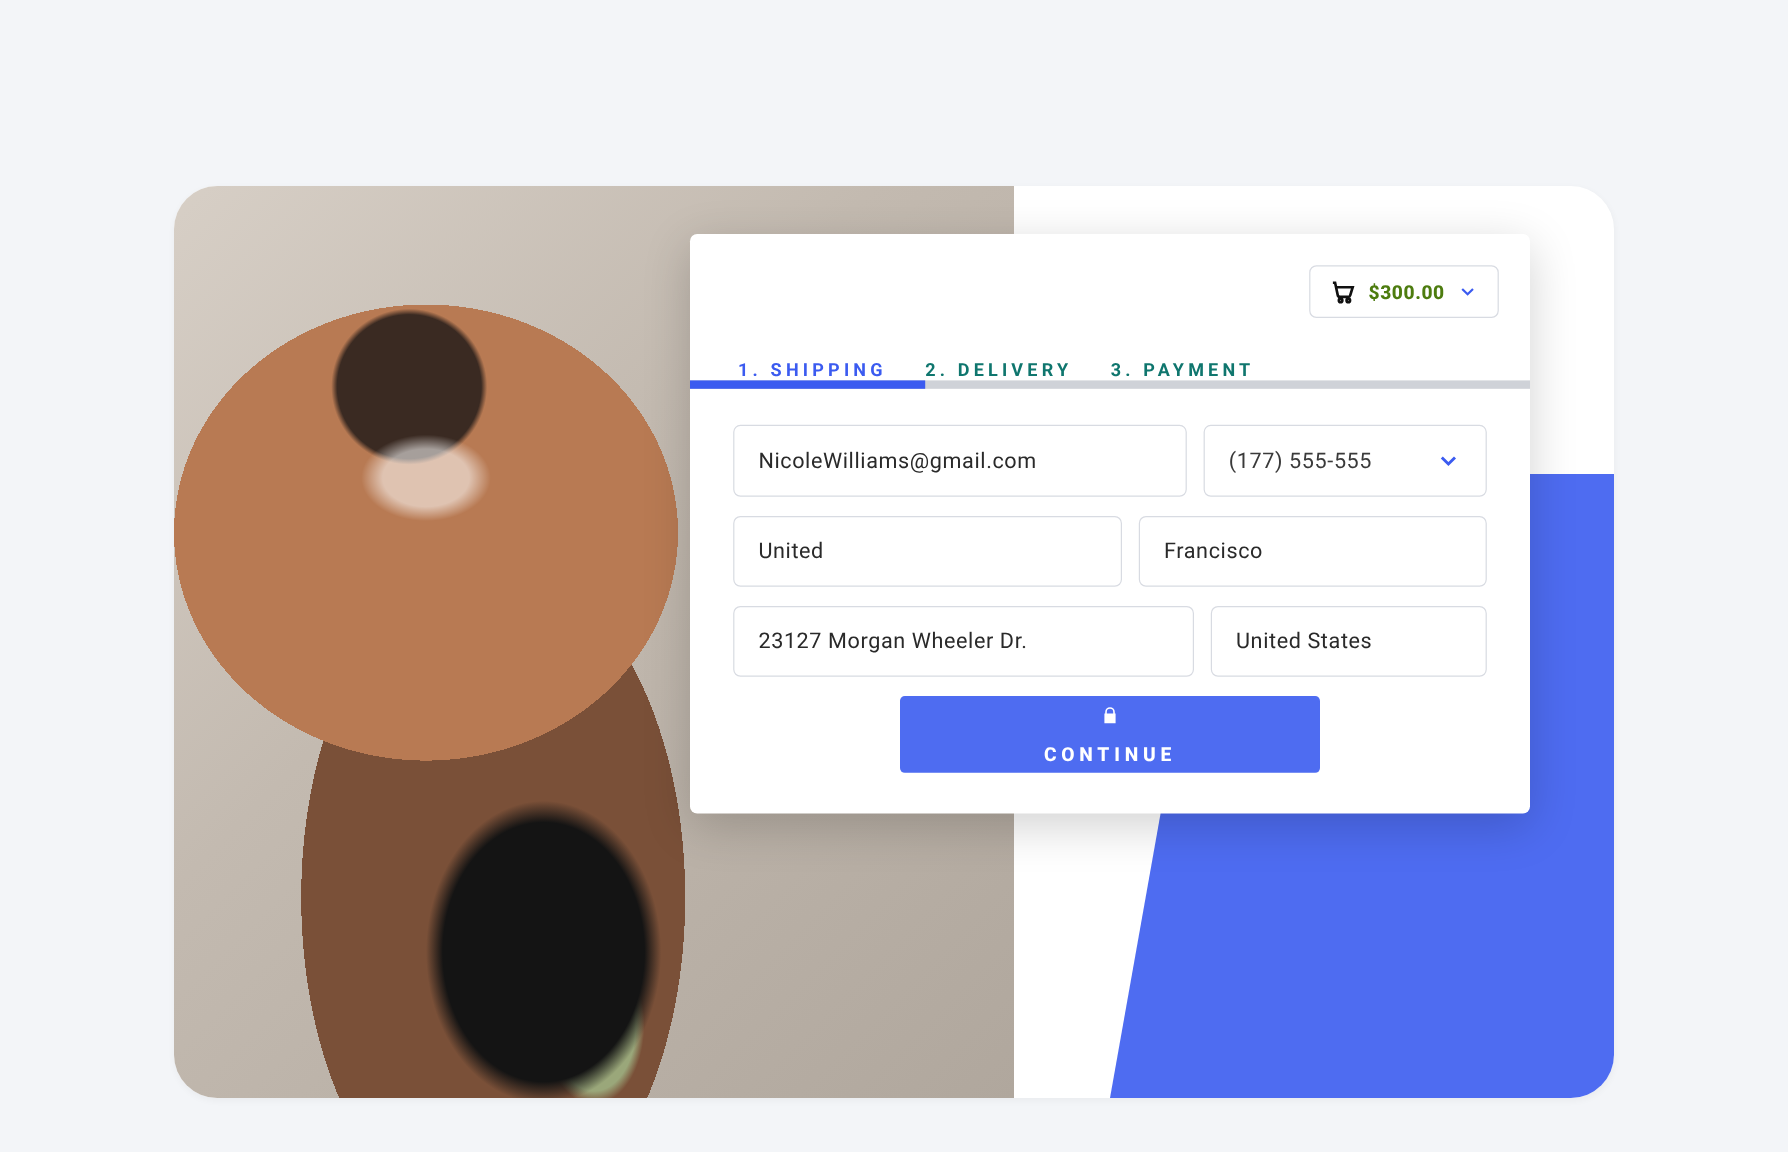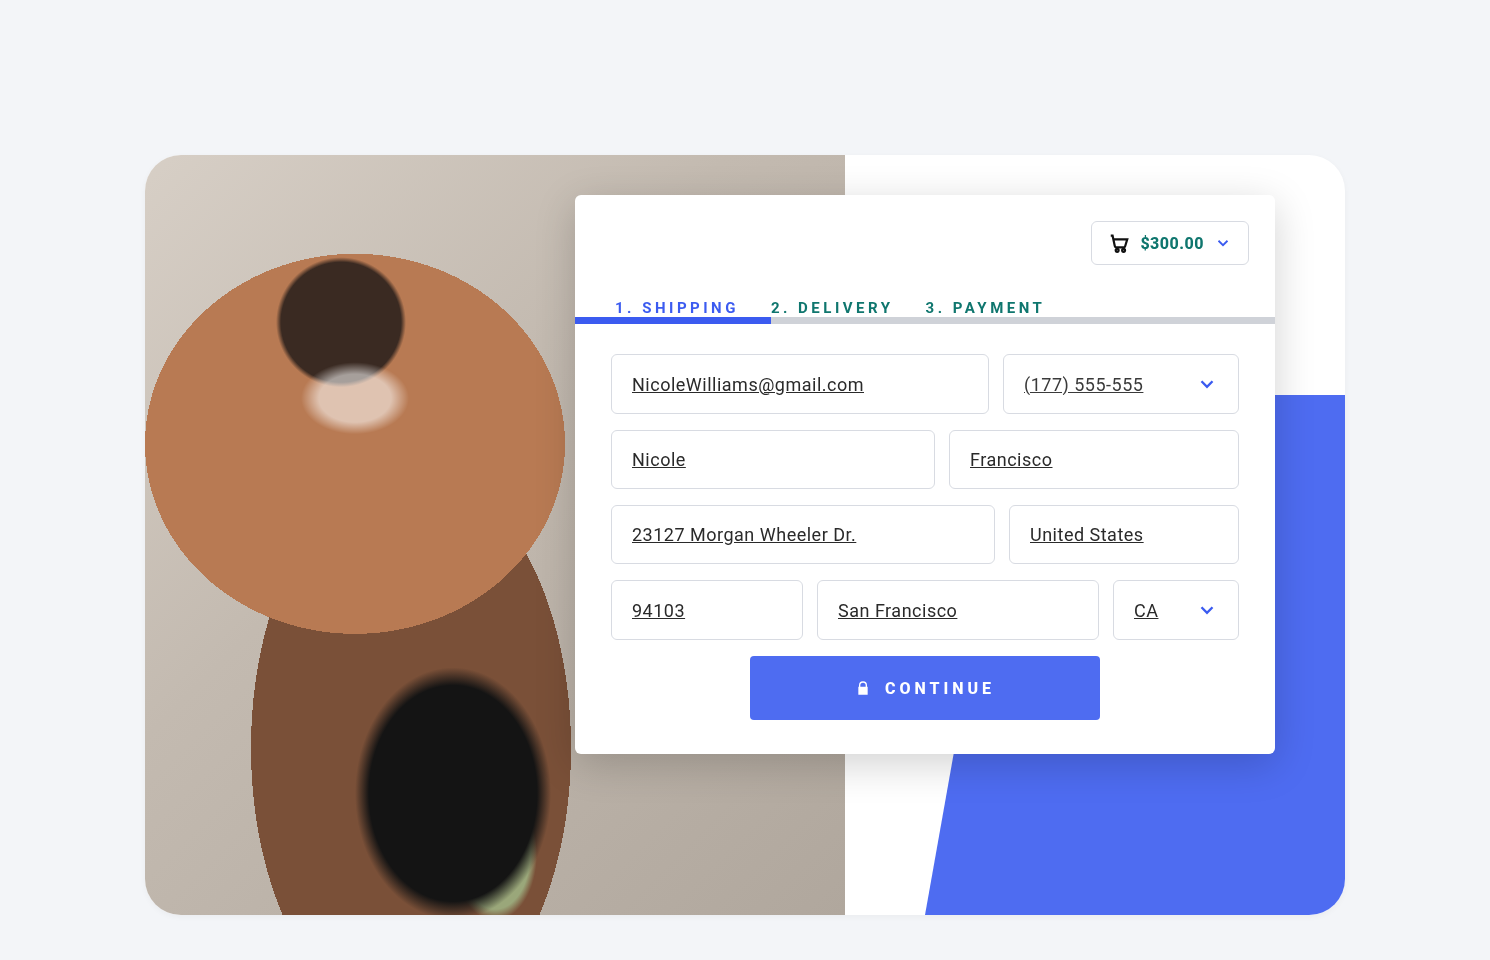--- a/index.html
+++ b/index.html
@@ -32,51 +32,51 @@
   .checkout{
     position:absolute;left:430px;top:40px;width:700px;
     background:#fff;border-radius:6px;
     box-shadow:0 10px 40px rgba(0,0,0,0.18);
     overflow:hidden;
   }
   .header{display:flex;justify-content:flex-end;padding:26px 26px 12px;}
   .cart{
     display:inline-flex;align-items:center;gap:10px;
     border:1px solid #d8dbe2;border-radius:6px;
-    padding:10px 16px;font-weight:800;color:#0f766e;letter-spacing:.5px;
+    padding:10px 16px;font-weight:800;color:#4d7c0f;letter-spacing:.5px;
   }
   .cart svg{width:22px;height:22px;stroke:#111;stroke-width:2.4;fill:none;}
   .cart .chev{width:18px;height:18px;stroke:#3b5bf0;}
   .tabs{display:flex;padding:22px 40px 0;gap:32px;}
   .tab{letter-spacing:3.5px;font-size:15px;font-weight:700;color:#0f766e;white-space:nowrap;}
   .tab.active{color:#3b5bf0;}
   .progress{height:7px;background:#cfd2d8;display:flex;}
   .progress .fill{width:28%;background:#3b5bf0;}
   .form{padding:30px 36px 34px;}
   .row{display:flex;gap:14px;margin-bottom:16px;}
   .field{
     border:1px solid #d8dbe2;border-radius:6px;
     padding:18px 20px;font-size:18px;color:#2a2a2a;letter-spacing:.5px;
-    display:flex;align-items:center;gap:10px;min-width:0;text-decoration:underline;
+    display:flex;align-items:center;gap:10px;min-width:0;
   }
   .field span.txt{flex:1;white-space:nowrap;overflow:hidden;text-overflow:ellipsis;}
   .field .chev{width:22px;height:22px;stroke:#3b5bf0;stroke-width:2.6;fill:none;flex:none;}
   .f-email{flex:0 0 336px}
   .f-phone{flex:1;color:#3a3a3a;}
   .f-first{flex:0 0 282px}
   .f-last{flex:1}
   .f-addr{flex:0 0 342px}
   .f-country{flex:1}
   .f-zip{flex:0 0 150px;justify-content:center}
   .f-city{flex:0 0 240px}
   .f-state{flex:1;justify-content:center}
   .cta{
     margin:14px auto 0;display:flex;align-items:center;justify-content:center;gap:14px;
     width:350px;height:64px;background:#4e6cf1;color:#fff;border-radius:4px;
-    letter-spacing:4px;font-weight:800;font-size:16px;
+    letter-spacing:4px;font-weight:800;font-size:16px;flex-direction:column;
   }
   .cta svg{width:16px;height:18px;fill:#fff;}
 </style>
 </head>
 <body>
 
 <div class="canvas">
   <div class="card">
     <div class="blue-bg"></div>
     <div class="photo"></div>
@@ -113,46 +113,32 @@
           </div>
           <div class="field f-phone">
             <span class="txt">(177) 555-555</span>
             <svg class="chev" viewBox="0 0 24 24">
                 <path d="M6 9l6 6 6-6"></path>
               </svg>
           </div>
         </div>
         <div class="row">
           <div class="field f-first">
-            <span class="txt">Nicole</span>
+            <span class="txt">United</span>
           </div>
           <div class="field f-last">
             <span class="txt">Francisco</span>
           </div>
         </div>
         <div class="row">
           <div class="field f-addr">
             <span class="txt">23127 Morgan Wheeler Dr.</span>
           </div>
           <div class="field f-country">
             <span class="txt">United States</span>
-          </div>
-        </div>
-        <div class="row">
-          <div class="field f-zip">
-            <span class="txt">94103</span>
-          </div>
-          <div class="field f-city">
-            <span class="txt">San Francisco</span>
-          </div>
-          <div class="field f-state">
-            <span class="txt">CA</span>
-            <svg class="chev" viewBox="0 0 24 24">
-                <path d="M6 9l6 6 6-6"></path>
-              </svg>
           </div>
         </div>
 
         <div class="cta">
           <svg viewBox="0 0 24 24">
               <path d="M6 10V8a6 6 0 0 1 12 0v2h1v12H5V10h1zm2 0h8V8a4 4 0 0 0-8 0v2z"></path>
             </svg>
           <span>CONTINUE</span>
         </div>
       </div>

